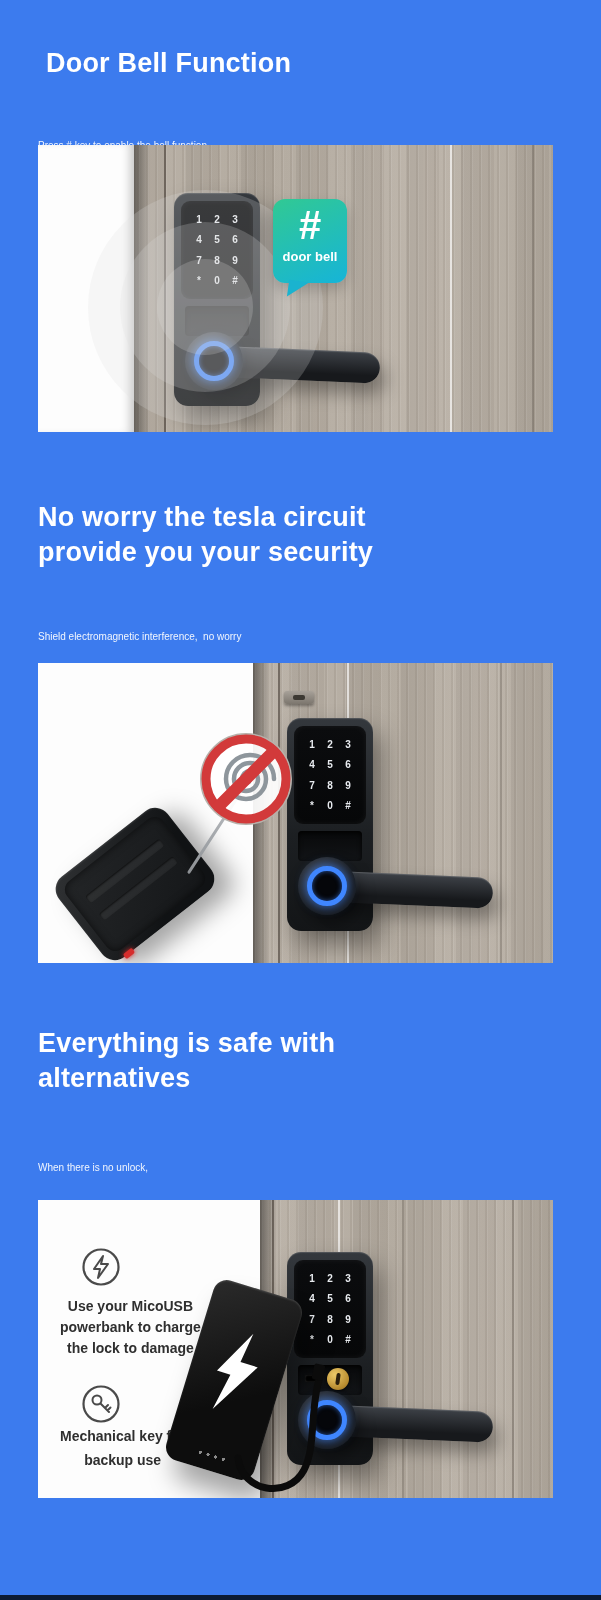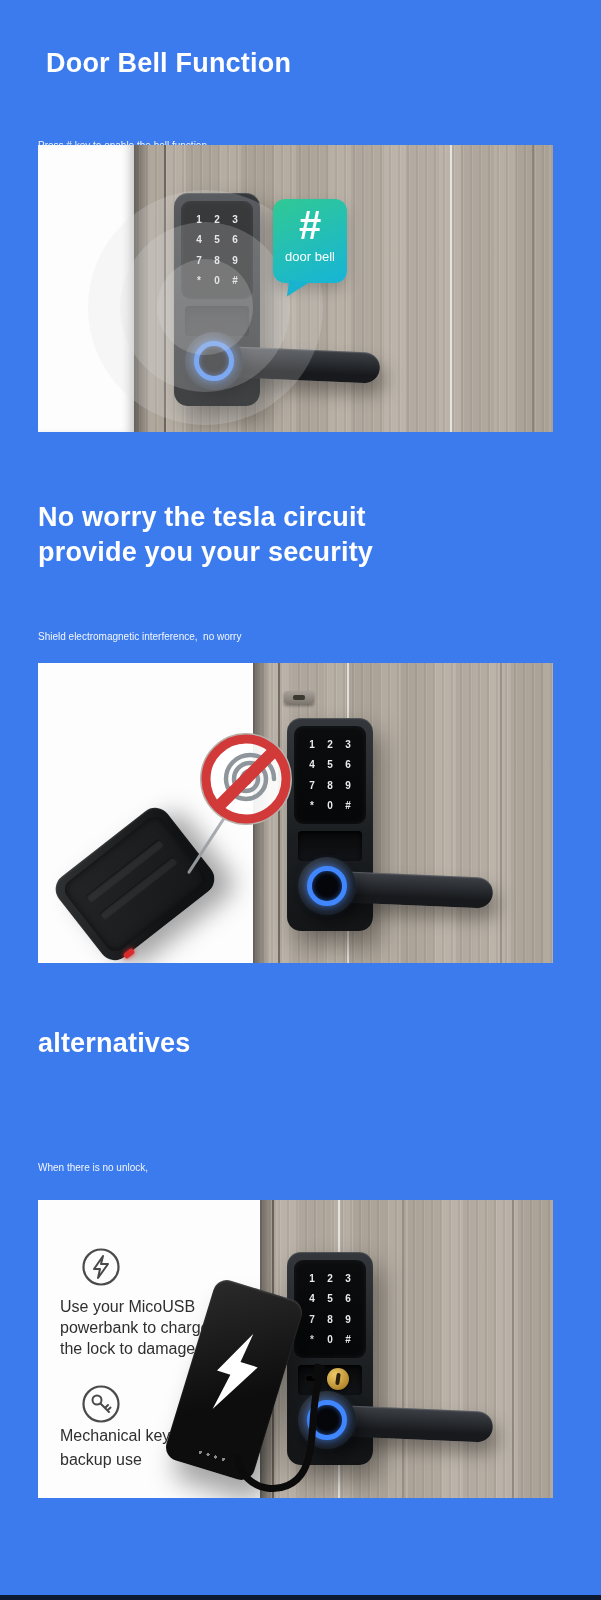--- a/index.html
+++ b/index.html
@@ -75,21 +75,21 @@
 
   
   .ripple{position:absolute;border-radius:50%;background:rgba(225,225,225,.22);pointer-events:none;}
   #fig1 .r1{left:119px;top:114px;width:96px;height:96px;}
   #fig1 .r2{left:82px;top:77px;width:170px;height:170px;}
   #fig1 .r3{left:50px;top:45px;width:235px;height:235px;}
   .bubble{position:absolute;left:235px;top:54px;width:74px;height:84px;border-radius:12px;
     background:linear-gradient(155deg,#31C993,#16B4D8);
     box-shadow:0 7px 14px rgba(0,0,0,.18);text-align:center;color:#fff;}
   .bubble .hash{font-size:40px;font-weight:700;line-height:44px;margin-top:4px;}
-  .bubble .lbl{font-size:13px;font-weight:400;margin-top:2px;}
+  .bubble .lbl{font-size:13px;font-weight:700;margin-top:2px;}
   .bubble::after{content:"";position:absolute;left:15px;bottom:-15px;width:0;height:0;
     border-top:17px solid #1AB3CF;border-right:20px solid transparent;transform:rotate(8deg);}
 
   
   .striker{position:absolute;left:246px;top:28px;width:30px;height:13px;border-radius:3px;
     background:linear-gradient(180deg,#a7a199,#7c766e);box-shadow:0 2px 3px rgba(0,0,0,.35);}
   .striker::after{content:"";position:absolute;left:9px;top:4px;width:12px;height:5px;
     background:#3c3933;border-radius:2px;}
   .antenna{position:absolute;left:150px;top:209px;width:112px;height:2.5px;border-radius:2px;
     background:linear-gradient(90deg,#8c8f93,#c9cdd1);
@@ -105,21 +105,21 @@
   .tesla .m1,.tesla .m2{position:absolute;left:22px;right:22px;height:9px;border-radius:3px;
     background:rgba(255,255,255,.06);box-shadow:inset 0 1px 2px rgba(0,0,0,.7);}
   .tesla .m1{top:30px;} .tesla .m2{top:52px;}
   .tesla .led{position:absolute;left:16px;bottom:-3px;width:11px;height:6px;border-radius:2px;
     background:#d62c2c;box-shadow:0 0 5px #d62c2c;}
 
   
   .ic{position:absolute;width:40px;height:40px;}
   #ic-charge{left:43px;top:47px;}
   #ic-key{left:43px;top:184px;}
-  .cap{position:absolute;left:22px;color:#2f2f2f;font-size:16px;font-weight:400;line-height:21px;}
+  .cap{position:absolute;left:22px;color:#2f2f2f;font-size:14px;font-weight:700;line-height:21px;text-align:center;}
   #cap-charge{top:96px;}
   #cap-key{top:224px;line-height:24px;}
   .pbank{position:absolute;left:150px;top:86px;width:92px;height:188px;border-radius:14px;
     background:linear-gradient(150deg,#2b2b2b,#0d0d0d 60%);
     transform:rotate(17deg);
     box-shadow:14px 18px 26px rgba(0,0,0,.35), inset 0 1px 2px rgba(255,255,255,.16);}
   .pbank svg{position:absolute;left:50%;top:46%;transform:translate(-50%,-50%);}
   .pbank .dots{position:absolute;bottom:13px;left:50%;transform:translateX(-50%);
     width:30px;height:4px;
     background:radial-gradient(circle 1.6px at 4px 2px,#8a8a8a 95%,transparent),
@@ -234,20 +234,21 @@
   <svg class="nospiral" viewBox="0 0 92 92">
     <circle cx="46" cy="46" r="45" fill="none" stroke="#b7b1ab" stroke-width="2"></circle>
     <circle cx="46" cy="46" r="38" fill="#ffffff" opacity="0.92"></circle>
     <path d="M46,46 m4,0 a4,4 0 1,1 -8,0 a8,8 0 1,1 16,0 a12,12 0 1,1 -24,0 a16,16 0 1,1 32,0 a20,20 0 1,1 -40,0 a24,24 0 1,1 48,0" fill="none" stroke="#8e969c" stroke-width="4.5" stroke-linecap="round"></path>
     <circle cx="46" cy="46" r="40" fill="none" stroke="#D23A3A" stroke-width="9"></circle>
     <rect x="2" y="40" width="88" height="12" rx="2" fill="#D23A3A" transform="rotate(-45 46 46)"></rect>
   </svg>
 </div>
 
 <div class="title" id="t3">
+  <div>Everything is safe with</div>
   <div>alternatives</div>
 </div>
 <div class="sub" id="s3">
   <div>When there is no unlock,</div>
   <div>no worry the use</div>
 </div>
 
 <div class="photo" id="fig3">
   <div class="wood" style="left:222px;"></div>
   <div class="wall" style="width:222px;box-shadow:none;"></div>

